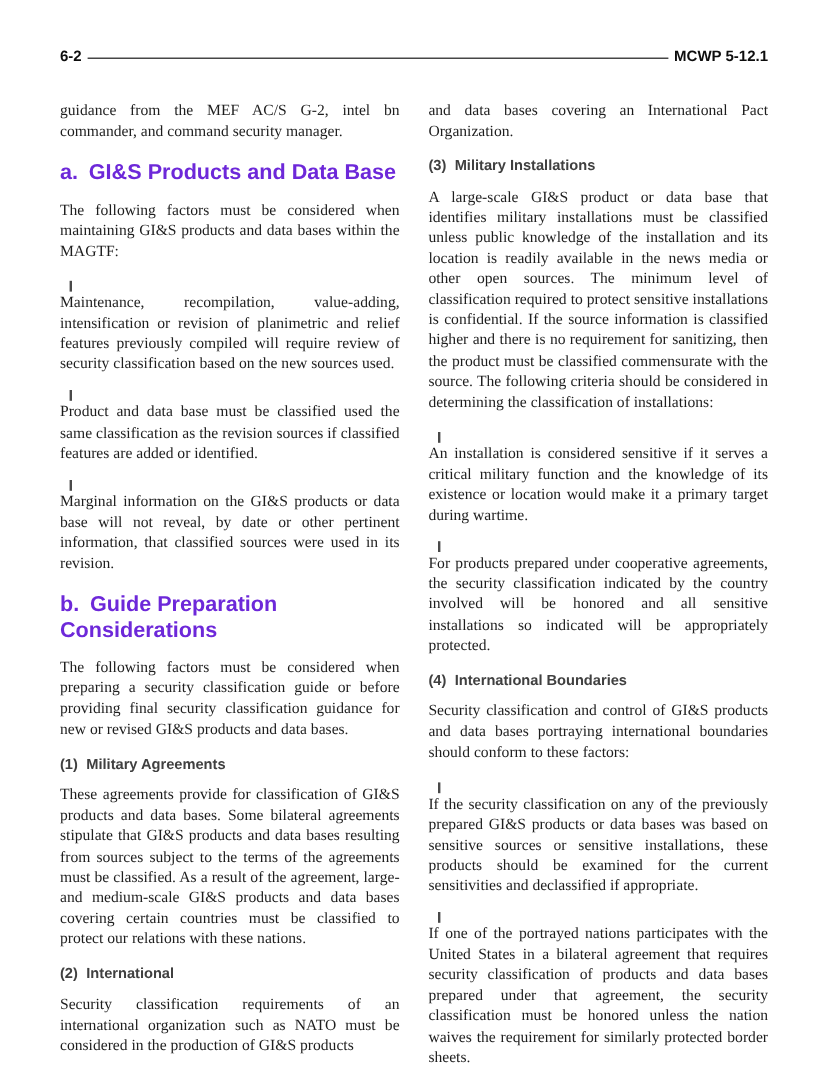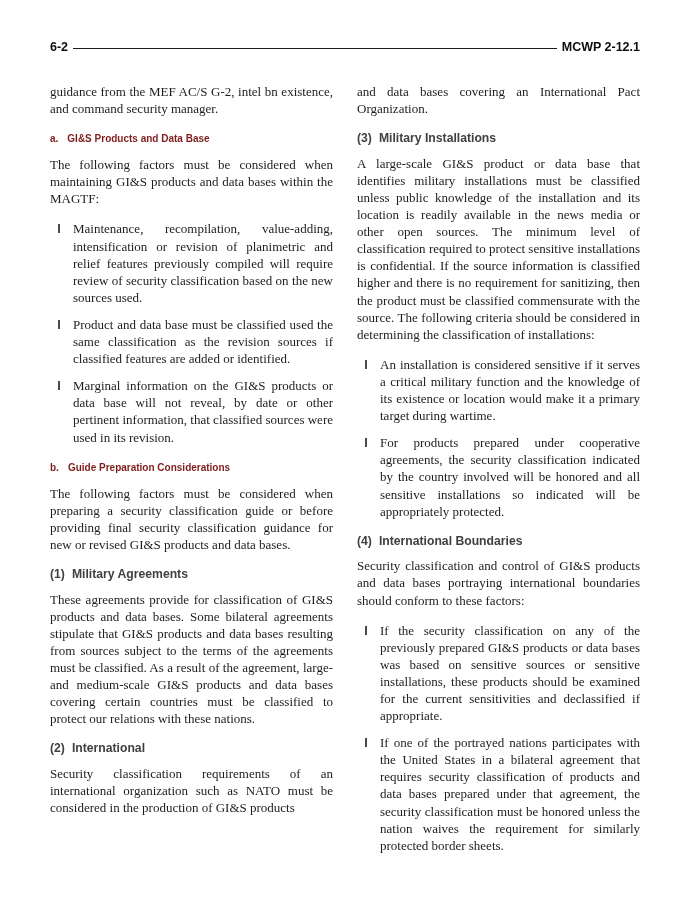--- a/index.html
+++ b/index.html
@@ -16,53 +16,53 @@
     font-family:"Liberation Sans",sans-serif;
     font-weight:bold;font-size:12.5px;color:#0d0d0d;
     white-space:nowrap;
   }
   .pg-rule{flex:1;height:1px;background:#1a1a1a;margin:0 5px;position:relative;top:1px;}
   .cols{display:flex;gap:24px;margin-top:29px;}
   .col{flex:1 1 0;min-width:0;font-size:13px;line-height:1.315;text-align:justify;}
   .col p{margin:0 0 10px 0;}
   .sec-h{
     font-family:"Liberation Sans",sans-serif;font-weight:bold;
-    font-size:10px;color:#7f1d1d;margin:16px 0 11px 0;
+    font-size:18px;color:#6d28d9;margin:16px 0 11px 0;
     text-align:left;line-height:1.2;
   }
   .sec-h .hl{margin-right:9px;}
   .sub-h{
     font-family:"Liberation Sans",sans-serif;font-weight:bold;
     font-size:12.2px;color:#404040;margin:14px 0 9px 0;
     text-align:left;line-height:1.2;
   }
   .sub-h .hl{margin-right:7px;}
   .bullets{margin:13px 0 10px 0;}
-  .bullet{display:flex;margin:0 0 10px 0;}
+  .bullet{display:flex;margin:0 0 10px 0;flex-direction:column;}
   .bmark{
     flex:0 0 auto;width:2px;height:9px;background:#4a4a4a;
     margin:4px 13px 0 8px;
   }
   .btext{flex:1 1 auto;min-width:0;}
 </style>
 </head>
 <body>
 
 <div class="page">
 
   <header class="pg-header">
     <span>6-2</span>
     <span class="pg-rule"></span>
-    <span>MCWP 2-12.1</span>
+    <span>MCWP 5-12.1</span>
   </header>
 
   <div class="cols">
 
     <div class="col">
-      <p>guidance from the MEF AC/S G-2, intel bn existence, and command security manager.</p>
+      <p>guidance from the MEF AC/S G-2, intel bn commander, and command security manager.</p>
 
       <h2 class="sec-h"><span class="hl">a.</span><span>GI&amp;S Products and Data Base</span></h2>
 
       <p>The following factors must be considered when maintaining GI&amp;S products and data bases within the MAGTF:</p>
 
       <div class="bullets">
         <div class="bullet">
           <span class="bmark"></span>
           <span class="btext">Maintenance, recompilation, value-adding, intensification or revision of planimetric and relief features previously compiled will require review of security classification based on the new sources used.</span>
         </div>

